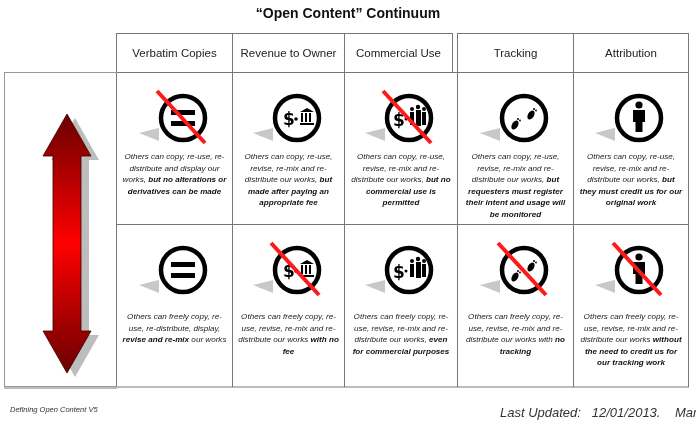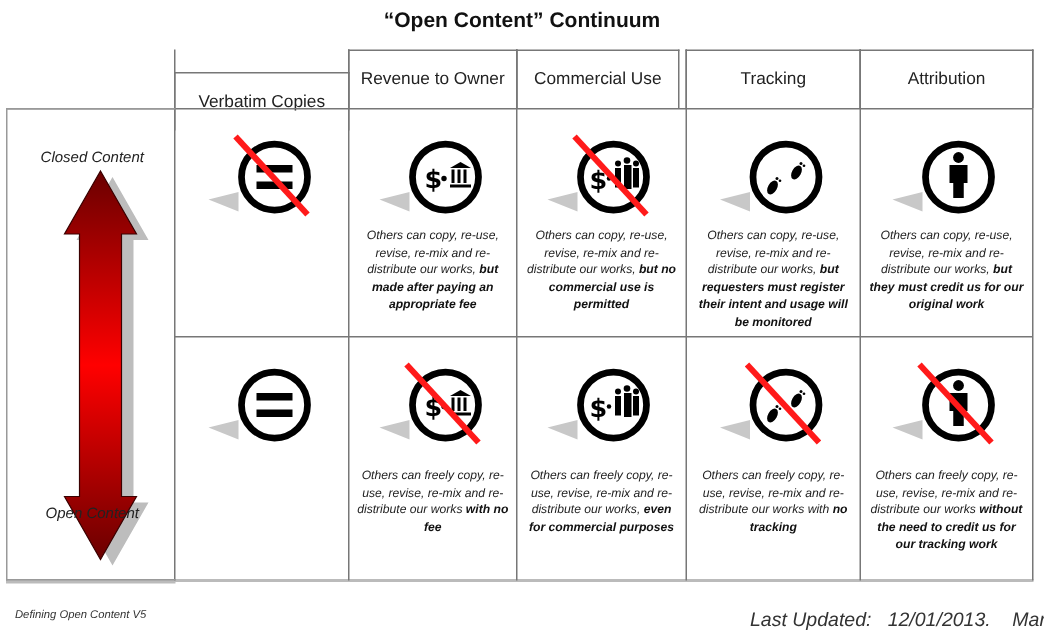--- a/index.html
+++ b/index.html
@@ -18,64 +18,63 @@
   .desc b { color:#111; }
   .footer-left { position:absolute; left:10px; top:405px; font-style:italic; font-size:7.5px; color:#333; }
   .footer-right { position:absolute; left:500px; top:405px; font-style:italic; font-size:13px; color:#333; white-space:pre; }
   .bottom-shadow { position:absolute; left:4px; top:386px; width:685px; height:2px; background:#bbb; }
 </style>
 </head>
 <body>
 
 <div class="title">“Open Content” Continuum</div>
 
-<div class="hdr" style="left:116px;width:117px;margin-top:15px;">Verbatim Copies</div>
+<div class="hdr" style="left:116px;width:117px;">Verbatim Copies</div>
 <div class="hdr" style="left:232px;width:113px;">Revenue to Owner</div>
 <div class="hdr" style="left:344px;width:109px;">Commercial Use</div>
 <div class="hdr" style="left:457px;width:117px;">Tracking</div>
 <div class="hdr" style="left:573px;width:116px;">Attribution</div>
 
 <div class="hline" style="top:72px;"></div>
 <div class="hline" style="top:224px;left:116px;width:572px;"></div>
 <div class="hline" style="top:386px;"></div>
 <div class="bottom-shadow"></div>
 <div class="vline" style="left:116px;top:33px;height:354px;"></div>
 <div class="vline" style="left:232px;top:33px;height:354px;"></div>
 <div class="vline" style="left:344px;top:33px;height:354px;"></div>
 <div class="vline" style="left:457px;top:33px;height:354px;"></div>
 <div class="vline" style="left:573px;top:33px;height:354px;"></div>
 <div class="vline" style="left:688px;top:33px;height:354px;"></div>
 
 <div class="leftbox">
-  <div class="arrow-label" style="top:27px;">Closed Content</div>
   <svg width="113" height="315" style="position:absolute;left:0;top:0;">
     <defs>
       <linearGradient id="ag" x1="0" y1="0" x2="0" y2="1">
         <stop offset="0" stop-color="#6a0000"></stop>
         <stop offset="0.5" stop-color="#ff0000"></stop>
         <stop offset="1" stop-color="#6a0000"></stop>
       </linearGradient>
     </defs>
 
     <polygon points="66,45 90,87 80,87 80,262 90,262 66,304 42,262 52,262 52,87 42,87" fill="#bdbdbd" transform="translate(4,0)"></polygon>
     <polygon points="62,41 86,83 76,83 76,258 86,258 62,300 38,258 48,258 48,83 38,83" fill="url(#ag)" stroke="#3a0000" stroke-width="0.8"></polygon>
   </svg>
-  <div class="arrow-label" style="top:264px;">Open Content</div>
 </div>
 
 <div class="cell" style="left:117px;top:73px;width:115px;height:151px;">
   <div class="icon-wrap">
     <svg width="76" height="68" viewBox="0 0 76 68">
       <polygon points="2,48 22,43 22,56" fill="#c8c8c8"></polygon>
       <circle cx="46" cy="33" r="22" fill="#fff" stroke="#000" stroke-width="4.5"></circle>
       <rect x="34" y="25" width="24" height="5" fill="#000"></rect>
       <rect x="34" y="36" width="24" height="5" fill="#000"></rect>
       <line x1="20" y1="6" x2="68" y2="58" stroke="#ff1a1a" stroke-width="4"></line>
     </svg>
   </div>
+  <div class="desc" style="top:78px;"><span>Others can copy, re-use, re-distribute and display our works, </span><b>but no alterations or derivatives can be made</b></div>
 </div>
 
 <div class="cell" style="left:233px;top:73px;width:111px;height:151px;">
   <div class="icon-wrap">
     <svg width="76" height="68" viewBox="0 0 76 68">
       <polygon points="2,48 22,43 22,56" fill="#c8c8c8"></polygon>
       <circle cx="46" cy="33" r="22" fill="#fff" stroke="#000" stroke-width="4.5"></circle>
       <text x="32" y="40" font-family="DejaVu Sans, sans-serif" font-weight="bold" font-size="17" fill="#000">$</text>
       <circle cx="45" cy="34" r="1.8" fill="#000"></circle>
       <polygon points="49,27 56,23 63,27" fill="#000"></polygon>
@@ -138,20 +137,21 @@
 
 <div class="cell" style="left:117px;top:225px;width:115px;height:161px;">
   <div class="icon-wrap" style="top:12px;">
     <svg width="76" height="68" viewBox="0 0 76 68">
       <polygon points="2,48 22,43 22,56" fill="#c8c8c8"></polygon>
       <circle cx="46" cy="33" r="22" fill="#fff" stroke="#000" stroke-width="4.5"></circle>
       <rect x="34" y="25" width="24" height="5" fill="#000"></rect>
       <rect x="34" y="36" width="24" height="5" fill="#000"></rect>
     </svg>
   </div>
+  <div class="desc" style="top:86px;"><span>Others can freely copy, re-use, re-distribute, display, </span><b>revise and re-mix</b><span>  our works</span></div>
 </div>
 
 <div class="cell" style="left:233px;top:225px;width:111px;height:161px;">
   <div class="icon-wrap" style="top:12px;">
     <svg width="76" height="68" viewBox="0 0 76 68">
       <polygon points="2,48 22,43 22,56" fill="#c8c8c8"></polygon>
       <circle cx="46" cy="33" r="22" fill="#fff" stroke="#000" stroke-width="4.5"></circle>
       <text x="32" y="40" font-family="DejaVu Sans, sans-serif" font-weight="bold" font-size="17" fill="#000">$</text>
       <circle cx="45" cy="34" r="1.8" fill="#000"></circle>
       <polygon points="49,27 56,23 63,27" fill="#000"></polygon>

